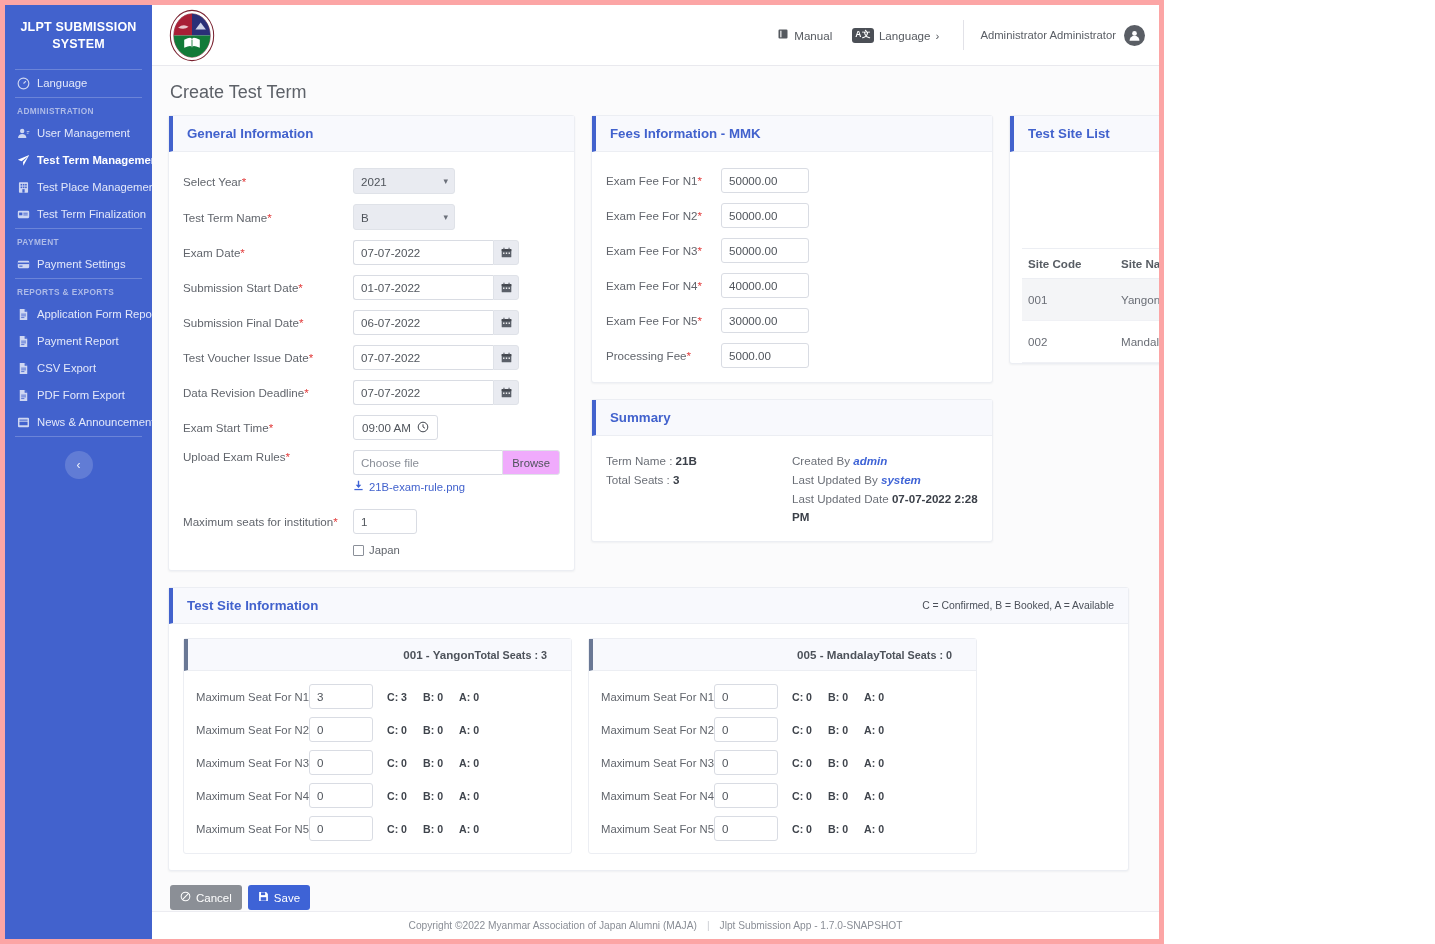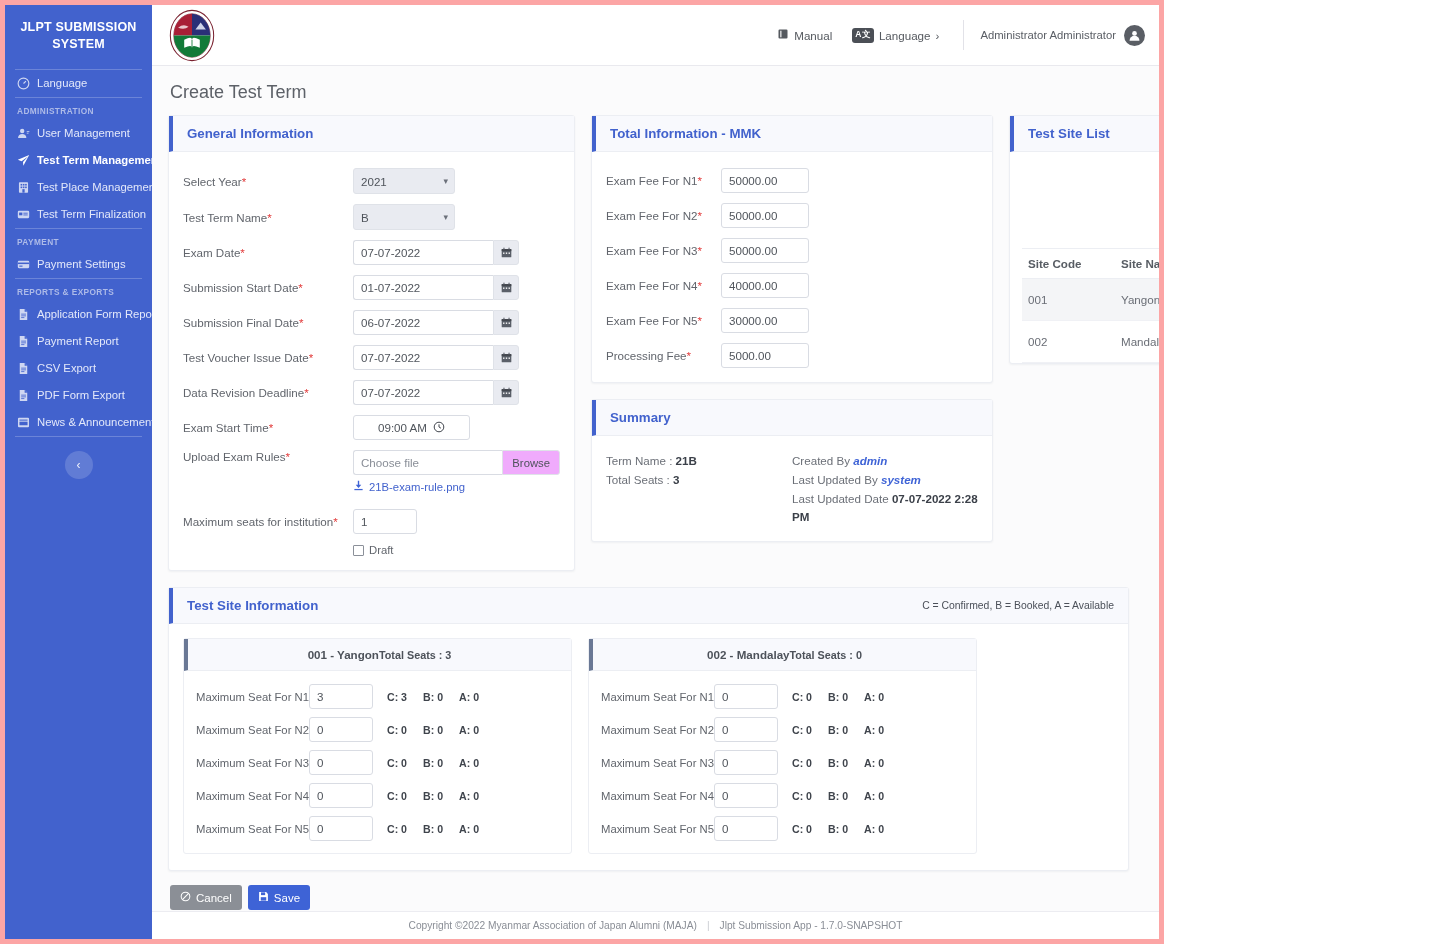--- a/index.html
+++ b/index.html
@@ -181,21 +181,21 @@
   .datebtn {
     width: 26px; height: 25px;
     background: #e9ebf1; border: 1px solid #dfe2e8;
     border-radius: 0 3px 3px 0;
     display: flex; align-items: center; justify-content: center;
     color: #5a5f68; cursor: pointer;
   }
   .timeinput {
     display: inline-flex; align-items: center; gap: 6px;
     border: 1px solid #d9dce3; border-radius: 3px;
-    background: #fff; height: 25px; padding: 0 24px;
+    background: #fff; height: 25px; padding: 0 8px;
     font-size: 11.6px; color: #50555c; cursor: pointer;
   }
   .fileinput { display: flex; width: 207px; }
   .fileinput .fake {
     flex: 1 1 auto; height: 25px;
     border: 1px solid #d9dce3; border-right: none;
     border-radius: 3px 0 0 3px; background: #fff;
     font-size: 11.6px; color: #898e97;
     display: flex; align-items: center; padding: 0 7px;
   }
@@ -261,21 +261,21 @@
   .sitecards { display: flex; gap: 16px; padding: 14px 12px 16px 14px; }
   .sitecard {
     flex: 0 0 389px;
     border: 1px solid #eceef3; border-radius: 3px;
     background: #fff;
   }
   .sitecard-head {
     background: #f8f9fd; border-bottom: 1px solid #eceef3;
     border-left: 4px solid #6a7895;
     padding: 9px 24px;
-    display: flex; align-items: center; justify-content: center;
+    display: flex; align-items: center; justify-content: flex-end;
     font-size: 11.6px; font-weight: bold; color: #4d525a;
   }
   .sitecard-head .seats { font-size: 10.8px; color: #4d525a; }
   .sitecard-body { padding: 13px 12px 12px 12px; }
   .srow { display: flex; align-items: center; margin-bottom: 8px; }
   .srow:last-child { margin-bottom: 0; }
   .slabel { flex: 0 0 113px; font-size: 11.3px; color: #61656c; }
   .sinput { width: 64px; }
   .scounts { display: flex; gap: 16px; margin-left: 14px; font-size: 10.6px; color: #3f444c; font-weight: bold; }
 
@@ -647,32 +647,32 @@
               <div class="fctl">
                 <input class="txt" style="width: 64px;" type="text" value="1">
               </div>
             </div>
 
             <div class="frow" style="margin-bottom:0;">
               <div class="flabel"></div>
               <div class="fctl">
                 <span class="chkrow">
                   <span class="chkbox"></span>
-                  <span>Draft</span>
+                  <span>Japan</span>
                 </span>
               </div>
             </div>
 
           </div>
         </section>
 
         <div style="flex:0 0 402px;display:flex;flex-direction:column;gap:16px;">
 
           <section class="card">
-            <div class="card-head">Total Information - MMK</div>
+            <div class="card-head">Fees Information - MMK</div>
             <div class="card-body" id="fees-host">
                 <div class="frow">
                   <div class="flabel fee-label">Exam Fee For N1<span class="req">*</span></div>
                   <div class="fctl">
                     <input class="txt fee-input" type="text" value="50000.00" style="">
                   </div>
                 </div>
                 <div class="frow">
                   <div class="flabel fee-label">Exam Fee For N2<span class="req">*</span></div>
                   <div class="fctl">
@@ -850,21 +850,21 @@
                   <div class="scounts">
                     <span>C: 0</span>
                     <span>B: 0</span>
                     <span>A: 0</span>
                   </div>
                 </div>
               </div>
             </div>
             <div class="sitecard">
               <div class="sitecard-head">
-                <span>002 - Mandalay</span>
+                <span>005 - Mandalay</span>
                 <span class="seats">Total Seats : 0</span>
               </div>
               <div class="sitecard-body">
                 <div class="srow">
                   <div class="slabel">Maximum Seat For N1</div>
                   <input class="txt sinput" type="text" value="0" style="">
                   <div class="scounts">
                     <span>C: 0</span>
                     <span>B: 0</span>
                     <span>A: 0</span>

